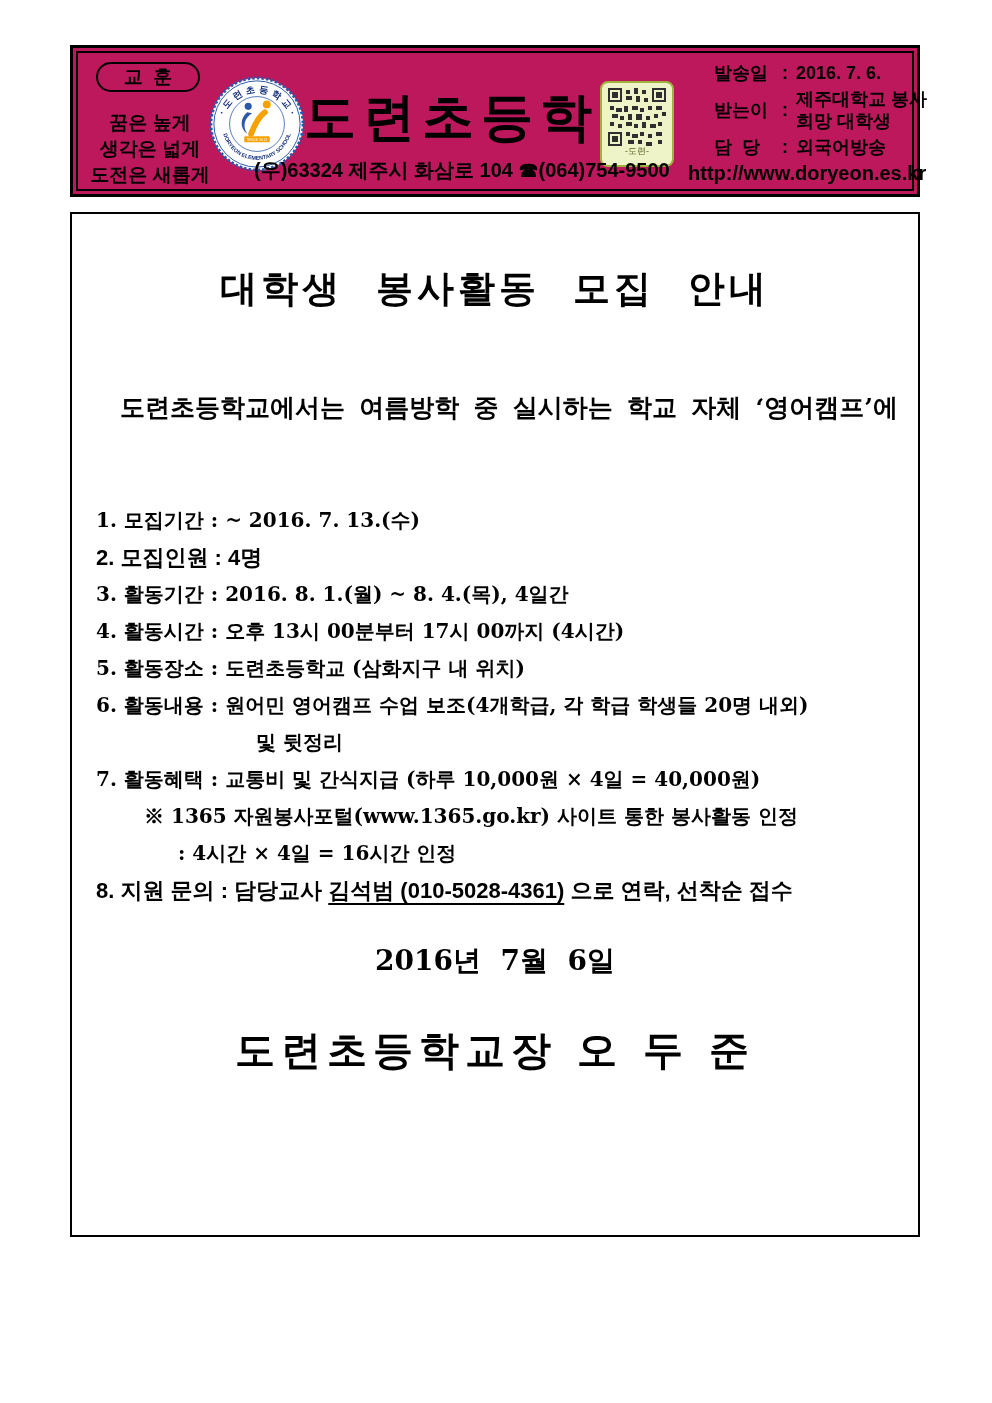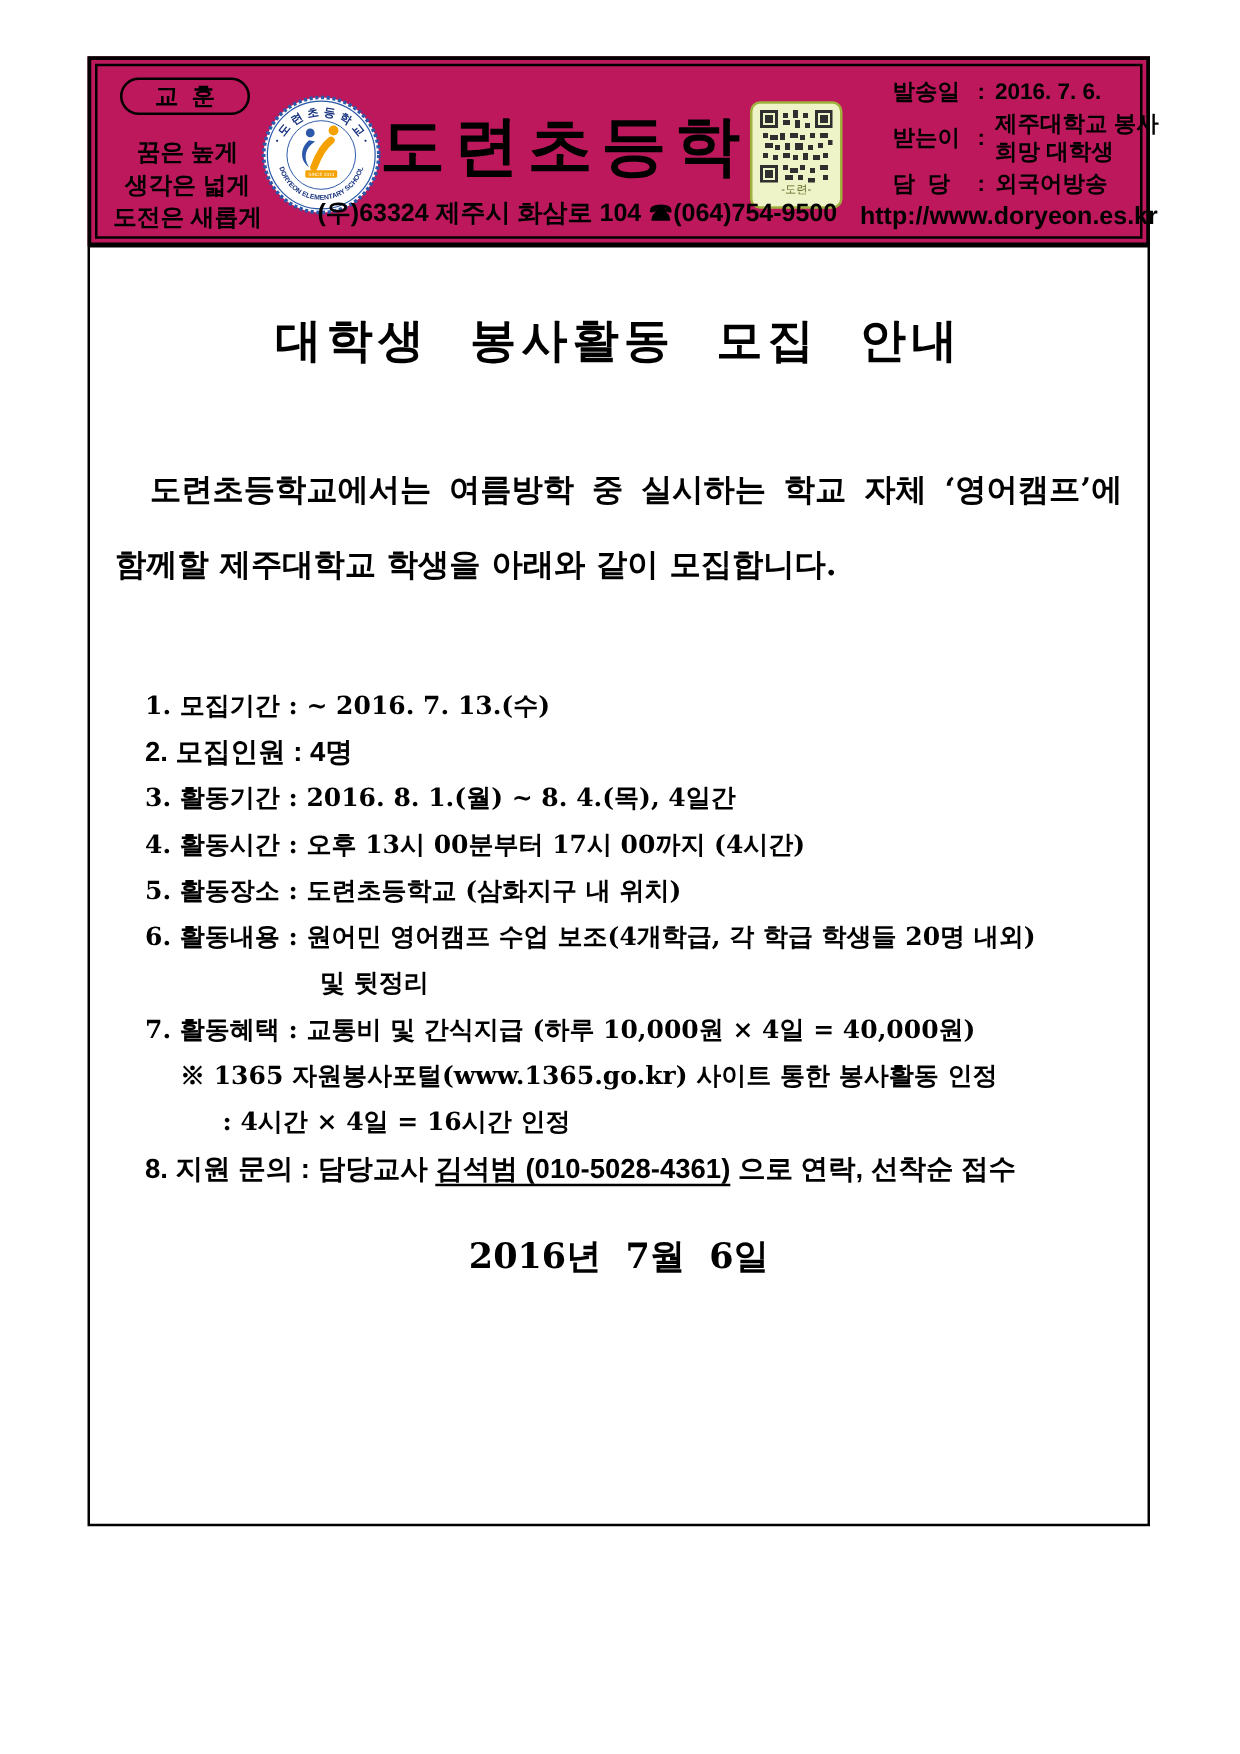--- a/index.html
+++ b/index.html
@@ -71,21 +71,21 @@
     position: absolute; left: 176px; bottom: 5px;
     font-weight: bold; font-size: 20px; white-space: nowrap; text-align: right;
   }
   .website {
     position: absolute; left: 610px; bottom: 4px;
     font-weight: bold; font-size: 20px; white-space: nowrap;
   }
 
   
   .content-box {
-    position: absolute; left: 70px; top: 196px;
+    position: absolute; left: 70px; top: 212px;
     width: 850px; height: 1025px;
     border: 2px solid #000;
     box-sizing: border-box;
     background: #fff;
   }
   .notice-title {
     margin-top: 50px;
     text-align: center;
     font-family: "DejaVu Serif", serif; font-weight: bold;
     font-size: 37px; letter-spacing: 4px; word-spacing: 16px;
@@ -94,21 +94,21 @@
     margin: 64px 20px 0 20px;
     font-family: "DejaVu Serif", serif; font-weight: bold;
     font-size: 25px; line-height: 60px;
   }
   .intro-line1 { text-align: justify; text-align-last: justify; text-indent: 28px; }
   .notice-list {
     margin-top: 64px;
     font-family: "DejaVu Serif", serif; font-weight: bold;
     font-size: 20px;
   }
-  .item { line-height: 37px; padding-left: 44px; white-space: nowrap; }
+  .item { line-height: 37px; padding-left: 24px; white-space: nowrap; }
   .item.bold { font-family: "Liberation Sans", sans-serif; font-size: 22px; }
   .item.ind1 { padding-left: 72px; }
   .item.ind2 { padding-left: 106px; }
   .item.ind3 { padding-left: 184px; }
   .ul-part {
     text-decoration: underline;
     text-underline-offset: 5px;
     text-decoration-thickness: 2px;
   }
   .notice-date {
@@ -241,31 +241,31 @@
 
       <div class="address">(우)63324 제주시 화삼로 104 ☎(064)754-9500</div>
       <div class="website">http://www.doryeon.es.kr</div>
     </div>
   </div>
 
   <div class="content-box">
     <div class="notice-title">대학생 봉사활동 모집 안내</div>
     <div class="intro">
         <div class="intro-line1">도련초등학교에서는 여름방학 중 실시하는 학교 자체 ‘영어캠프’에</div>
-        <div class="intro-line2">함께할 제주대학교 학생을 아래와 같이 모집합니다.</div>
       </div>
     <div class="notice-list">
         <div class="item script">1. 모집기간 : ~ 2016. 7. 13.(수)</div>
         <div class="item bold">2. 모집인원 : 4명</div>
         <div class="item script">3. 활동기간 : 2016. 8. 1.(월) ~ 8. 4.(목), 4일간</div>
         <div class="item script">4. 활동시간 : 오후 13시 00분부터 17시 00까지 (4시간)</div>
         <div class="item script">5. 활동장소 : 도련초등학교 (삼화지구 내 위치)</div>
         <div class="item script">6. 활동내용 : 원어민 영어캠프 수업 보조(4개학급, 각 학급 학생들 20명 내외)</div>
         <div class="item script ind3">및 뒷정리</div>
         <div class="item script">7. 활동혜택 : 교통비 및 간식지급 (하루 10,000원 × 4일 = 40,000원)</div>
         <div class="item script ind1">※ 1365 자원봉사포털(www.1365.go.kr) 사이트 통한 봉사활동 인정</div>
         <div class="item script ind2">: 4시간 × 4일 = 16시간 인정</div>
         <div class="item bold"><span>8. 지원 문의 : 담당교사 </span><span class="ul-part">김석범 (010-5028-4361)</span><span> 으로 연락, 선착순 접수</span></div>
       </div>
     <div class="notice-date">2016년  7월  6일</div>
+    <div class="signature">도련초등학교장 오 두 준</div>
   </div>
 
 </div>
 
 </body></html>

